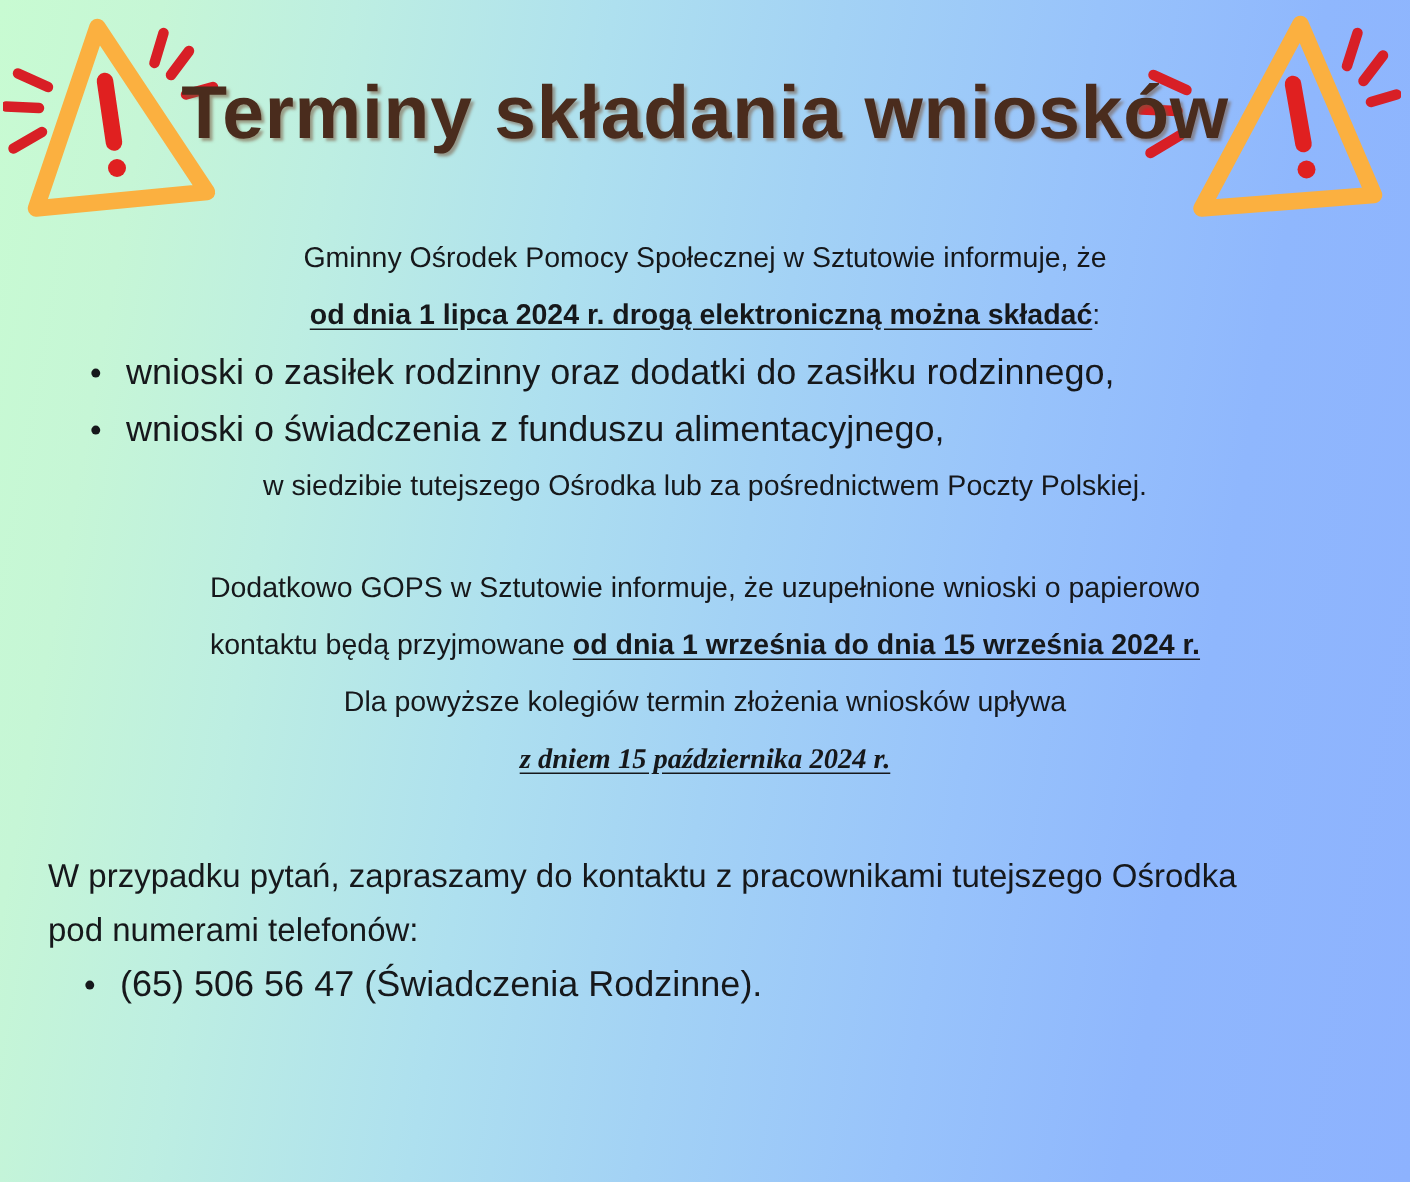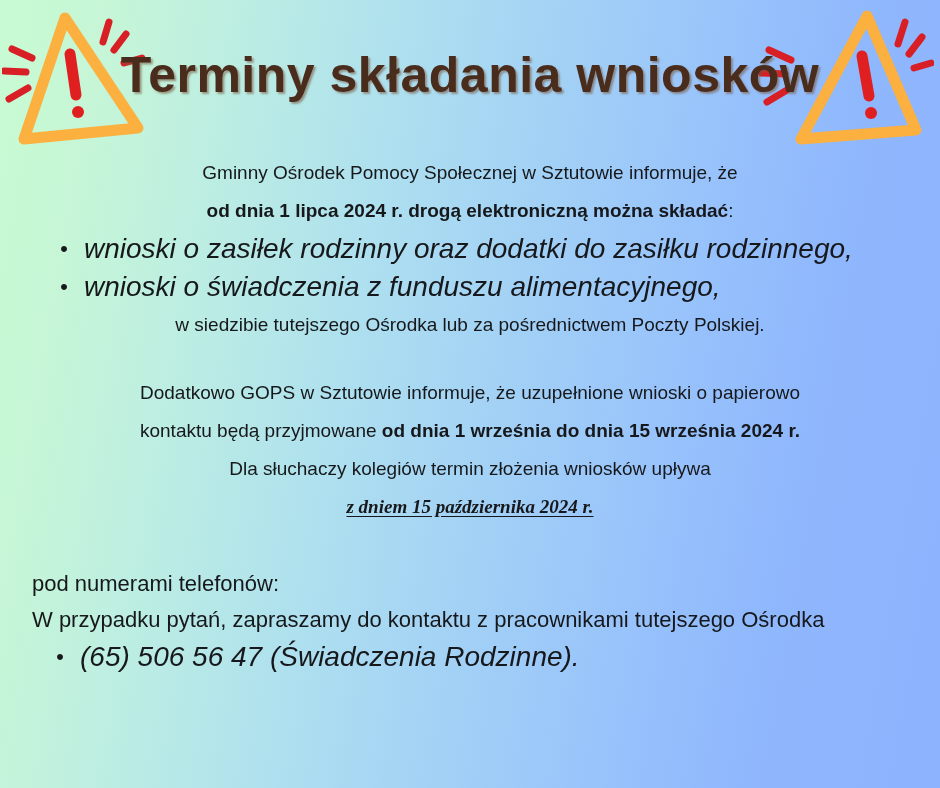--- a/index.html
+++ b/index.html
@@ -66,43 +66,43 @@
   .line {
     text-align: center;
     font-size: 19px;
     line-height: 38px;
     color: #16181b;
     white-space: nowrap;
   }
 
   .em {
     font-weight: bold;
+    text-decoration: underline;
     text-underline-offset: 3px;
   }
   .em-i {
     font-weight: bold;
     font-style: italic;
     text-decoration: underline;
     text-underline-offset: 3px;
     font-family: Liberation Serif, serif;
   }
 
   ul.bullets {
     list-style: none;
     margin: 0;
     padding: 0;
   }
   ul.bullets li {
-    font-size: 28px;
+    font-size: 24px;
     line-height: 38px;
     position: relative;
     padding-left: 62px;
     color: #16181b;
     white-space: nowrap;
-    font-style: italic;
   }
   ul.bullets li::before {
     content: "\2022";
     position: absolute;
     left: 38px;
     top: 0;
     font-size: 22px;
     line-height: 38px;
   }
 
@@ -191,33 +191,33 @@
 
     <div class="gap-block"></div>
 
     <div>
       <div class="line">Dodatkowo GOPS w Sztutowie informuje, że uzupełnione wnioski o papierowo</div>
 
       <div class="line">
         <span>kontaktu będą przyjmowane </span><span class="em">od dnia 1 września do dnia 15 września 2024 r.</span>
       </div>
 
-      <div class="line">Dla słuchaczy kolegiów termin złożenia wniosków upływa</div>
+      <div class="line">Dla powyższe kolegiów termin złożenia wniosków upływa</div>
 
       <div class="line">
         <span class="em-i">z dniem 15 października 2024 r.</span>
       </div>
     </div>
 
     <div class="gap-block"></div>
     <div class="gap-small"></div>
 
     <div>
+      <div class="contact">W przypadku pytań, zapraszamy do kontaktu z pracownikami tutejszego Ośrodka</div>
       <div class="contact">pod numerami telefonów:</div>
-      <div class="contact">W przypadku pytań, zapraszamy do kontaktu z pracownikami tutejszego Ośrodka</div>
 
       <ul class="bullets phones">
         <li>(65) 506 56 47 (Świadczenia Rodzinne).</li>
       </ul>
     </div>
 
   </div>
 </div>
 
 </body></html>

